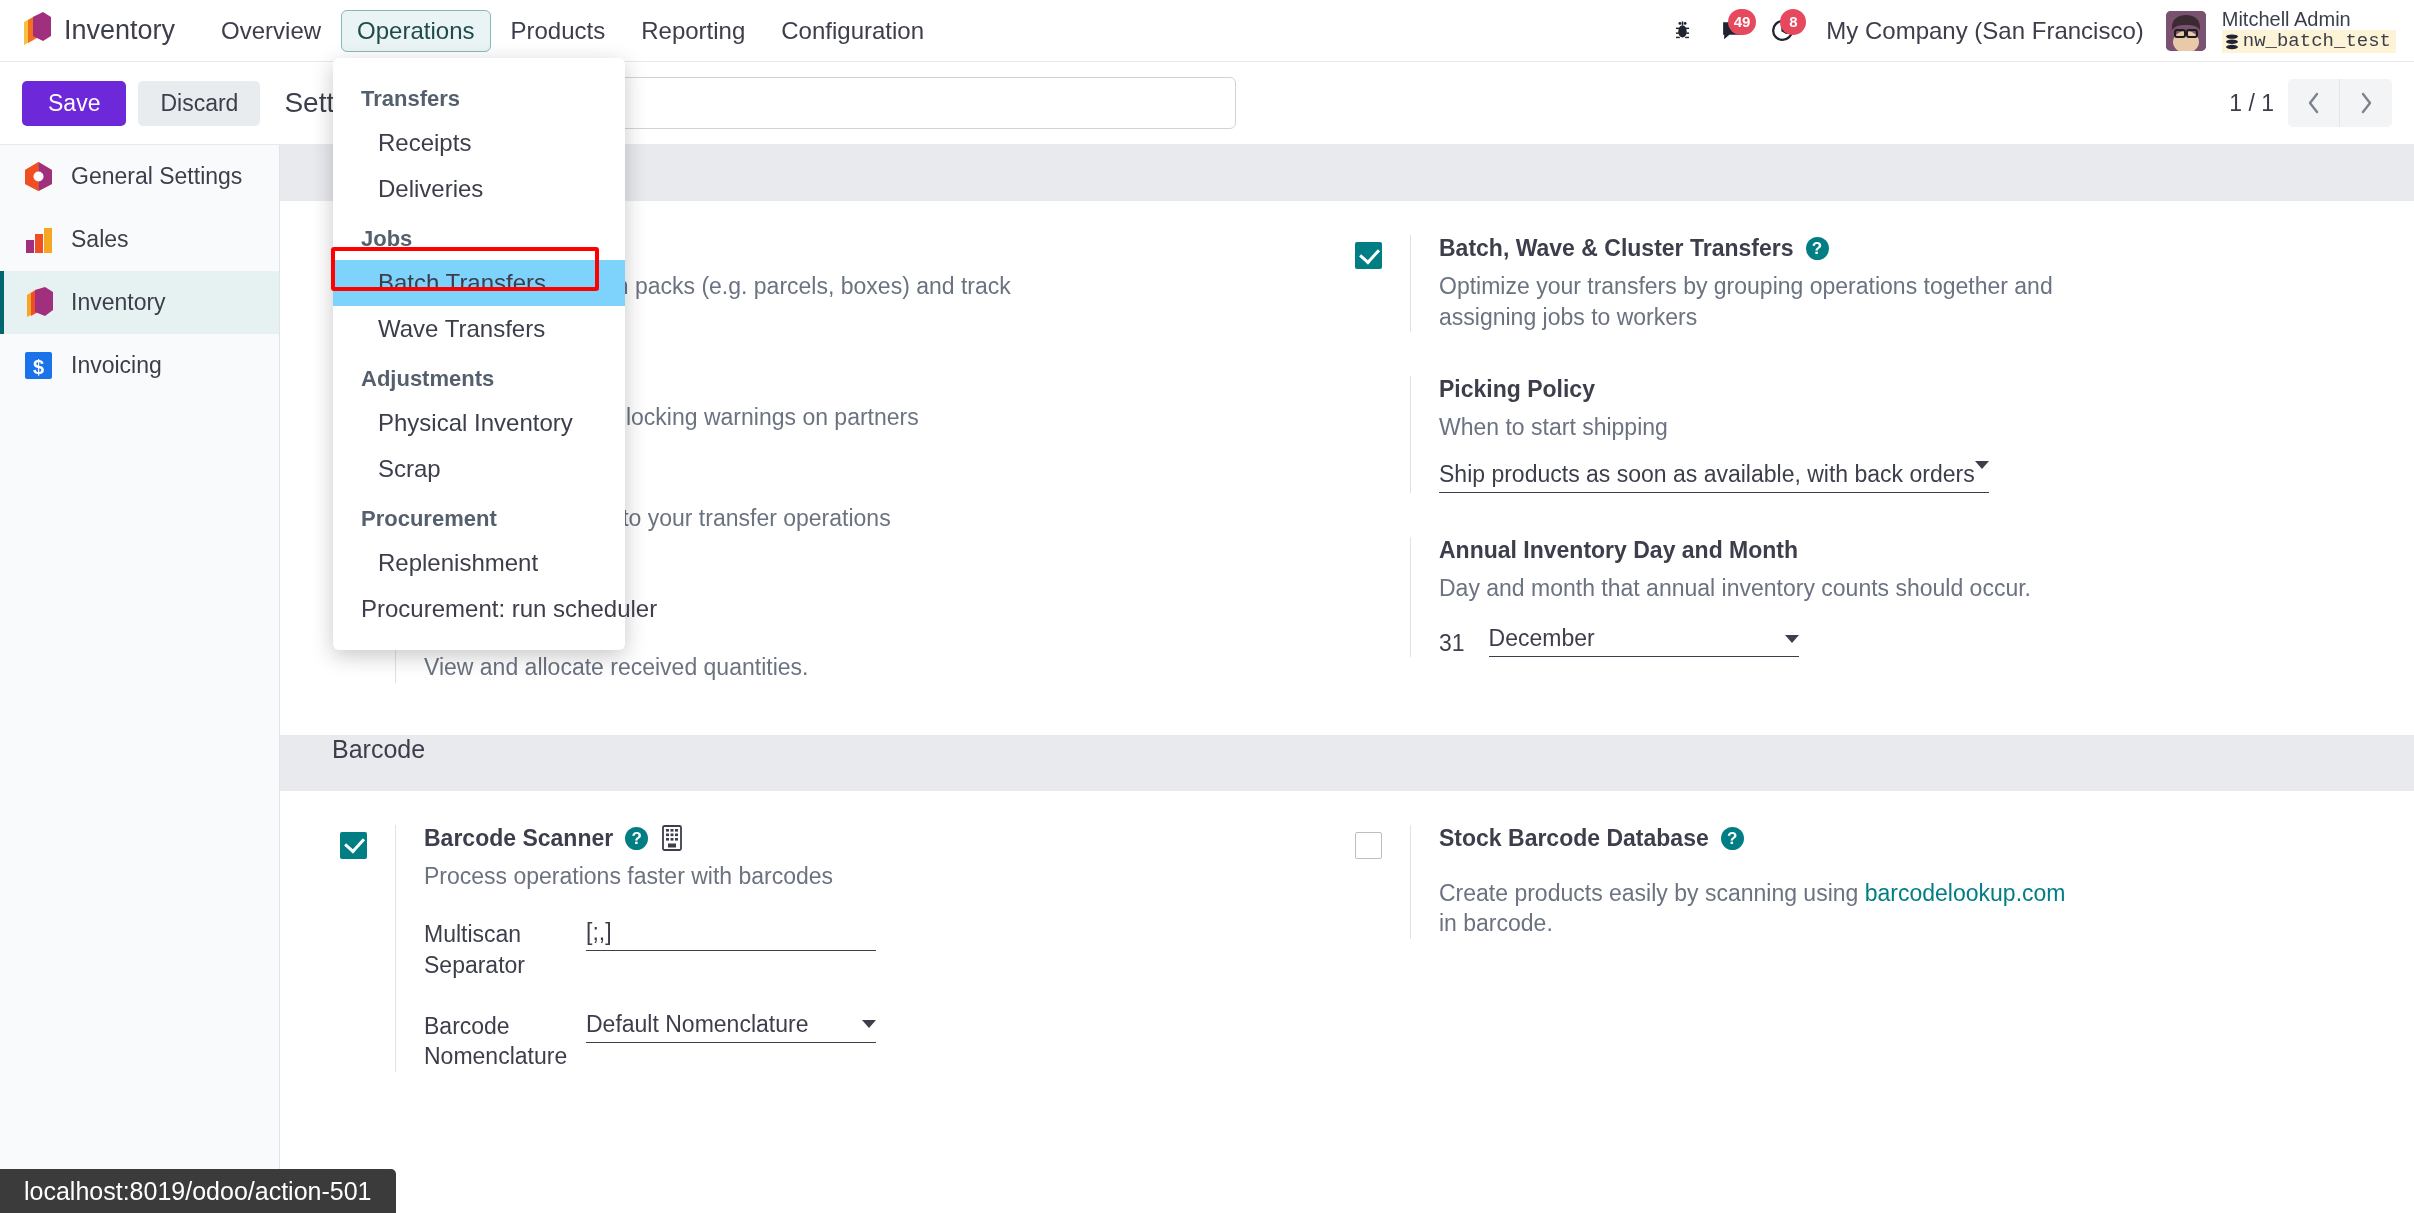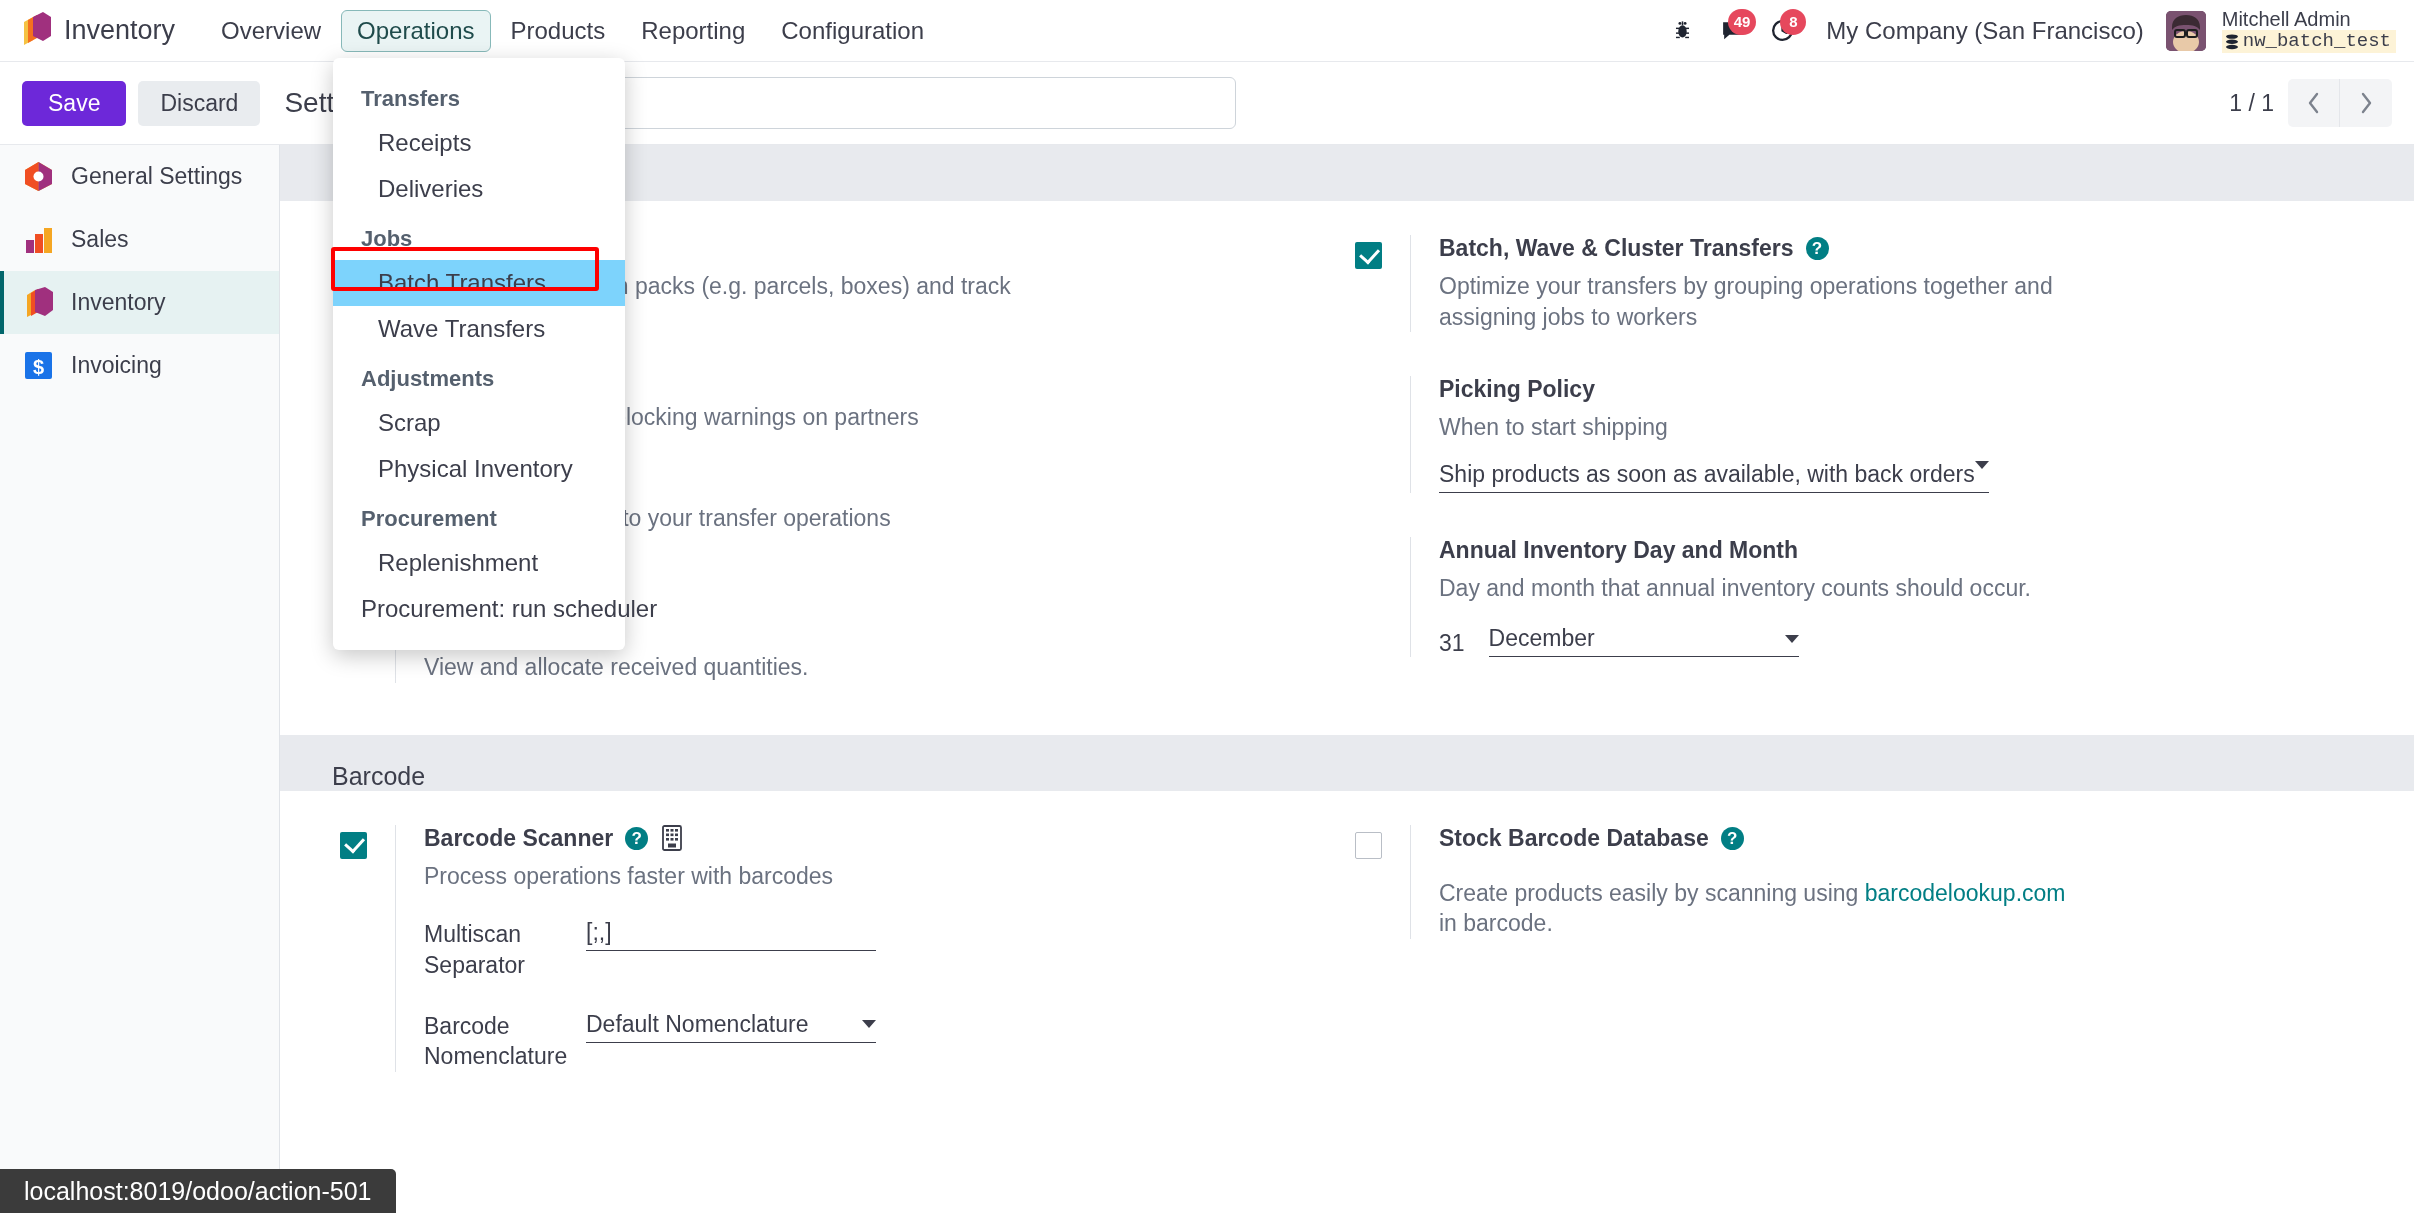--- a/index.html
+++ b/index.html
@@ -108,21 +108,21 @@
   }
   .side-ico { width: 33px; height: 33px; margin-right: 16px; flex: none; }
   .side-label { font-size: 23px; color: #3c3e4b; white-space: nowrap; }
 
   
   .content {
     position: absolute; top: 145px; left: 280px; width: 2134px; height: 1068px;
     background: #ffffff; overflow: hidden; z-index: 20;
   }
   .section-band {
-    background: #e8eaee; height: 56px; display: flex; align-items: flex-end;
+    background: #e8eaee; height: 56px; display: flex; align-items: flex-start;
     padding-left: 52px; width: 100%;
   }
   .section-band-title { font-size: 25px; color: #3c3e4b; font-weight: 400; }
   .grid2 { display: flex; padding: 0 52px; }
   .col { width: 50%; padding-right: 40px; }
 
   .setting {
     display: flex; margin-top: 34px; padding-left: 8px;
   }
   .cb {
@@ -518,22 +518,22 @@
   <div class="dropdown">
     <div class="dd-header">Transfers</div>
     <div class="dd-item">Receipts</div>
     <div class="dd-item">Deliveries</div>
 
     <div class="dd-header">Jobs</div>
     <div class="dd-item hl">Batch Transfers</div>
     <div class="dd-item">Wave Transfers</div>
 
     <div class="dd-header">Adjustments</div>
+    <div class="dd-item">Physical Inventory</div>
     <div class="dd-item">Scrap</div>
-    <div class="dd-item">Physical Inventory</div>
 
     <div class="dd-header">Procurement</div>
     <div class="dd-item">Replenishment</div>
     <div class="dd-item flush">Procurement: run scheduler</div>
   </div>
 
   <div class="dd-highlight-box"></div>
 
   <div class="statusbar">localhost:8019/odoo/action-501</div>
 

